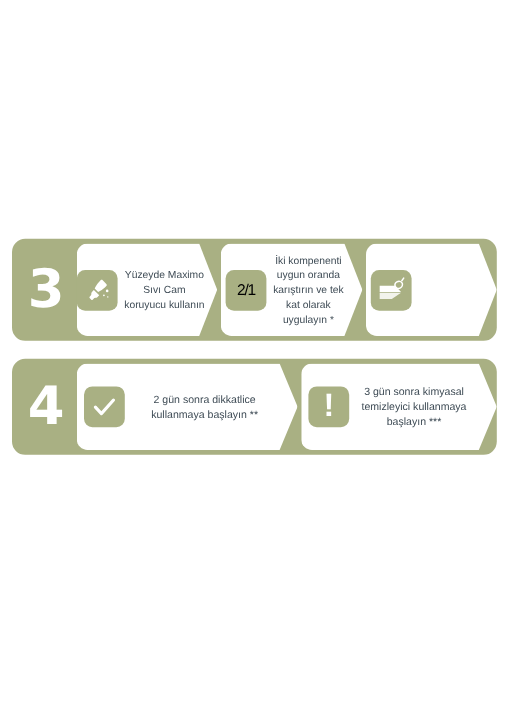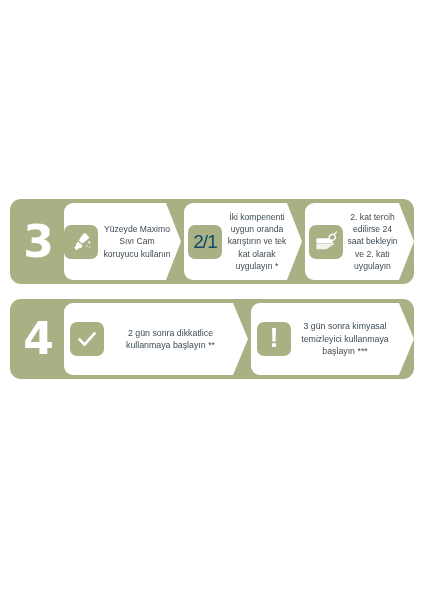--- a/index.html
+++ b/index.html
@@ -99,22 +99,22 @@
     border-radius: 7px;
     display: flex;
     align-items: center;
     justify-content: center;
     color: #ffffff;
     overflow: hidden;
   }
   .icon-tile svg { display: block; }
 
   .icon-fraction {
-    color: #0c4a6e;
-    font-size: 19px;
+    color: #000000;
+    font-size: 13px;
     font-weight: 400;
     font-family: "Liberation Sans", sans-serif;
     letter-spacing: -1px;
     line-height: 1;
   }
 
   .icon-exclaim {
     color: #ffffff;
     font-size: 27px;
     font-weight: 700;
@@ -174,21 +174,20 @@
         <div class="icon-tile">
           <svg width="25" height="25" viewBox="0 0 26 26" aria-hidden="true">
             <g fill="#ffffff">
               <path d="M2.5 9.5h13.5l5 5.5H2.5z"></path>
               <path d="M2.5 15.5h18.5L13 21H2.5z" opacity=".85"></path>
               <path d="M17.4 6.1c-1.5 1-2 2.9-1.2 4.3.8 1.4 2.7 1.8 4.3.9 1.6-.9 2.2-2.8 1.4-4.2-.8-1.5-2.8-1.9-4.5-1z" fill="none" stroke="#ffffff" stroke-width="1.3"></path>
               <path d="M21.7 5.1l1.6-2.2" stroke="#ffffff" stroke-width="1.3" fill="none" stroke-linecap="round"></path>
             </g>
           </svg>
         </div>
-        <div class="card-text">2. kat tercih edilirse 24 saat bekleyin ve 2. katı uygulayın</div>
       </div>
 
     </div>
   </div>
 
   <div class="step-row row-4">
     <div class="step-number">4</div>
 
     <div class="cards">
 

